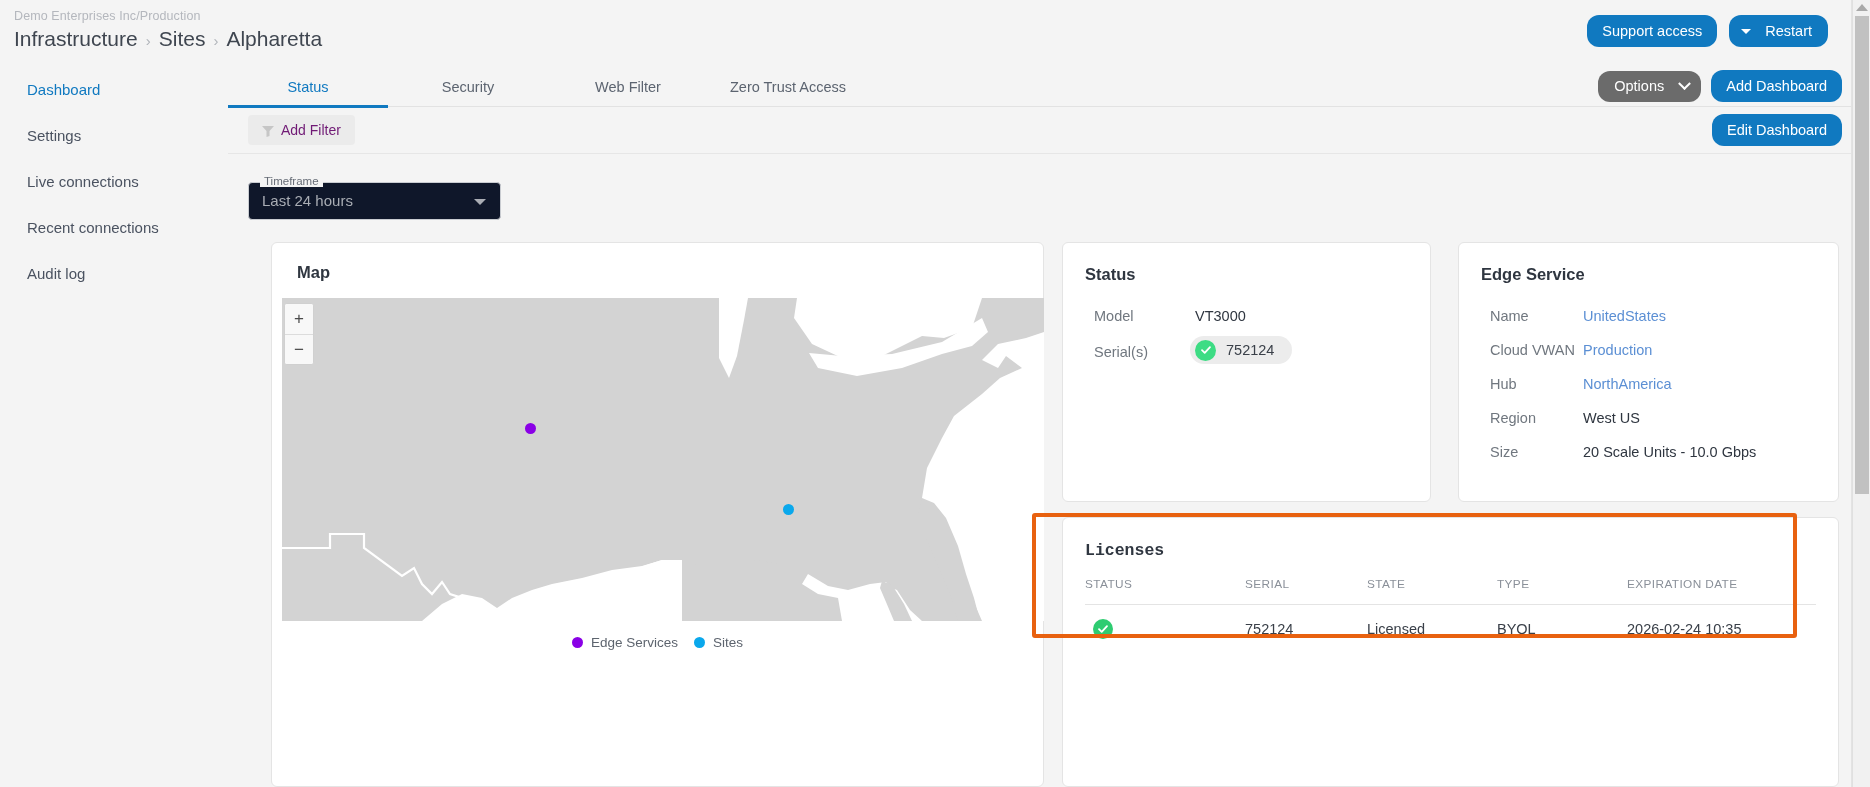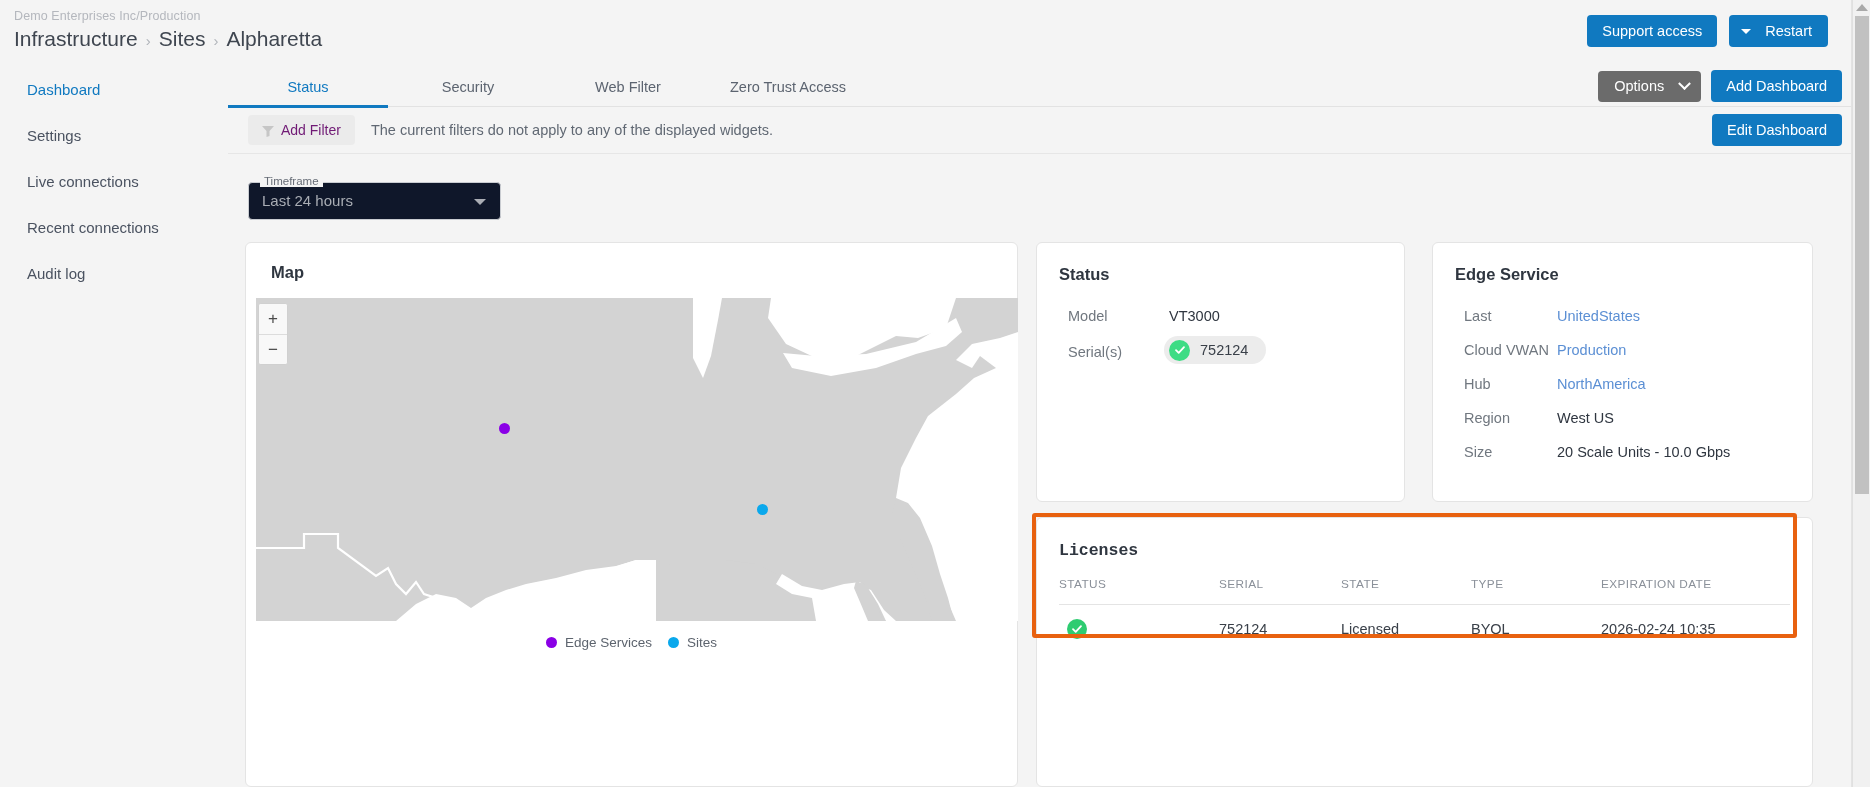--- a/index.html
+++ b/index.html
@@ -14,21 +14,21 @@
   
   .header { position: absolute; left: 0; top: 0; width: 1852px; height: 66px; background: #f4f4f4; }
   .breadcrumb-wrap { position: absolute; left: 14px; top: 8px; }
   .org-line { font-size: 12.5px; color: #b4b7bd; letter-spacing: .1px; line-height: 16px; }
   .crumbs { display: flex; align-items: baseline; gap: 8px; margin-top: 2px; }
   .crumb { font-size: 21px; color: #3f4650; line-height: 26px; }
   .crumb.link { color: #3f4650; cursor: pointer; }
   .crumb-sep { font-size: 15px; color: #b0b4ba; }
 
   .header-actions { position: absolute; right: 24px; top: 15px; display: flex; gap: 12px; }
-  .btn { border: none; border-radius: 4px; font-family: "Liberation Sans", sans-serif;
+  .btn { border: none; border-radius: 12px; font-family: "Liberation Sans", sans-serif;
          font-size: 14.5px; cursor: pointer; display: inline-flex; align-items: center;
          justify-content: center; white-space: nowrap; }
   .btn-primary { background: #1079c0; color: #fff; height: 32px; padding: 0 15px; }
   .btn-split { background: #1079c0; color: #fff; height: 32px; padding: 0 16px 0 12px; gap: 14px; }
   .caret { width: 0; height: 0; border-left: 5px solid transparent; border-right: 5px solid transparent;
            border-top: 5px solid #fff; display: inline-block; }
   .btn-grey { background: #6b6b6b; color: #fff; height: 31px; padding: 0 12px 0 16px; gap: 16px; }
   .chev { display: inline-block; width: 9px; height: 9px; border-right: 2px solid #fff;
           border-bottom: 2px solid #fff; transform: rotate(45deg) translate(-2px,-2px); }
 
@@ -63,21 +63,21 @@
   .timeframe { position: absolute; left: 248px; top: 182px; width: 253px; height: 38px;
                border: 1px solid #c9ccd1; border-radius: 4px; background: #0f172a; cursor: pointer; }
   .tf-legend { position: absolute; left: 11px; top: -8px; background: #f4f4f4; padding: 0 4px;
                font-size: 11.5px; color: #666c76; }
   .tf-value { position: absolute; left: 13px; top: 9px; font-size: 15px; color: #a9adb4; }
   .tf-caret { position: absolute; right: 14px; top: 16px; width: 0; height: 0;
               border-left: 6px solid transparent; border-right: 6px solid transparent;
               border-top: 6px solid #a9adb4; }
 
   
-  .card { position: absolute; background: #fff; border: 1px solid #e4e4e4; border-radius: 6px; }
+  .card { position: absolute; background: #fff; border: 1px solid #e4e4e4; border-radius: 6px; margin-left: 26px; }
   .card-title { font-size: 16.5px; font-weight: bold; color: #2f3640; }
 
   .card-map { left: 245px; top: 242px; width: 773px; height: 545px; }
   .map-title { position: absolute; left: 25px; top: 20px; }
   .map-canvas { position: absolute; left: 10px; top: 55px; width: 762px; height: 323px;
                 background: #d3d3d3; overflow: hidden; }
   .map-canvas svg { position: absolute; left: 0; top: 0; }
   .zoom-ctl { position: absolute; left: 12px; top: 60px; width: 30px; border: 1px solid #d0d0d0;
               border-radius: 3px; background: #f8f8f8; overflow: hidden; z-index: 5; }
   .zoom-btn { height: 30px; display: flex; align-items: center; justify-content: center;
@@ -179,21 +179,20 @@
 
   <div class="filter-row">
     <div class="add-filter">
       <span class="funnel">
         <svg width="12" height="12" viewBox="0 0 12 12">
             <polygon points="0,1 12,1 7.5,6 7.5,11 4.5,12 4.5,6" fill="#c6c6c6"></polygon>
           </svg>
       </span>
       <span>Add Filter</span>
     </div>
-    <div class="filter-note">The current filters do not apply to any of the displayed widgets.</div>
     <div class="edit-dash-wrap">
       <button class="btn btn-primary">Edit Dashboard</button>
     </div>
   </div>
 
   <div class="timeframe">
     <span class="tf-legend">Timeframe</span>
     <span class="tf-value">Last 24 hours</span>
     <span class="tf-caret"></span>
   </div>
@@ -270,21 +269,21 @@
             </svg>
         </span>
         <span class="chip-text">752124</span>
       </span>
     </div>
   </div>
 
   <div class="card card-edge">
     <div class="card-title" style="position:absolute;left:22px;top:22px;">Edge Service</div>
 
-    <div class="kv kv-label" style="left:31px; top:65px;">Last</div>
+    <div class="kv kv-label" style="left:31px; top:65px;">Name</div>
     <div class="kv kv-val link" style="left:124px; top:65px;">UnitedStates</div>
 
     <div class="kv kv-label" style="left:31px; top:99px;">Cloud VWAN</div>
     <div class="kv kv-val link" style="left:124px; top:99px;">Production</div>
 
     <div class="kv kv-label" style="left:31px; top:133px;">Hub</div>
     <div class="kv kv-val link" style="left:124px; top:133px;">NorthAmerica</div>
 
     <div class="kv kv-label" style="left:31px; top:167px;">Region</div>
     <div class="kv kv-val" style="left:124px; top:167px;">West US</div>

